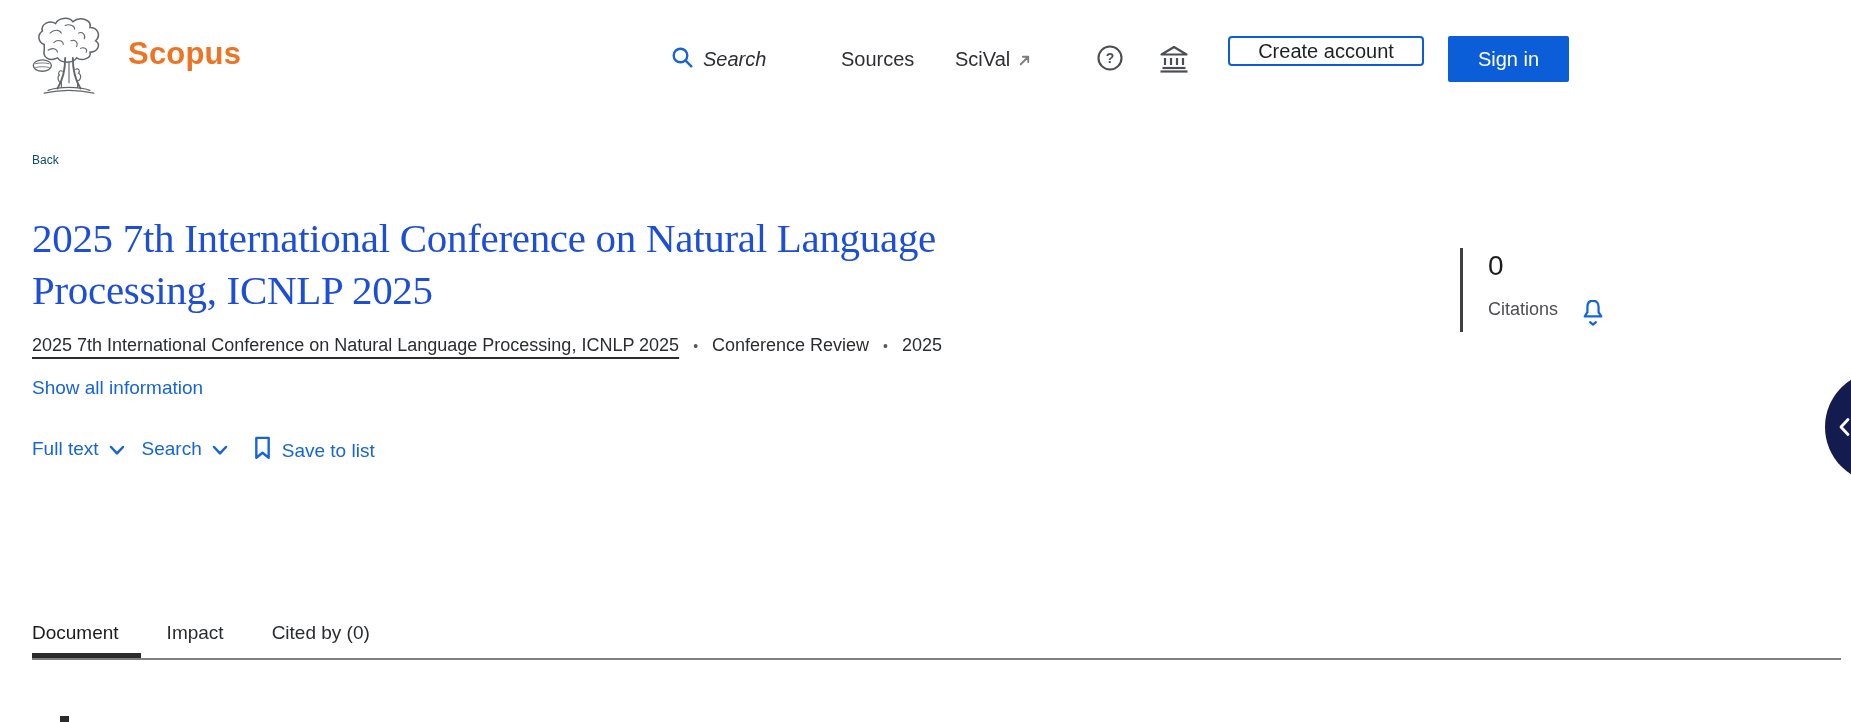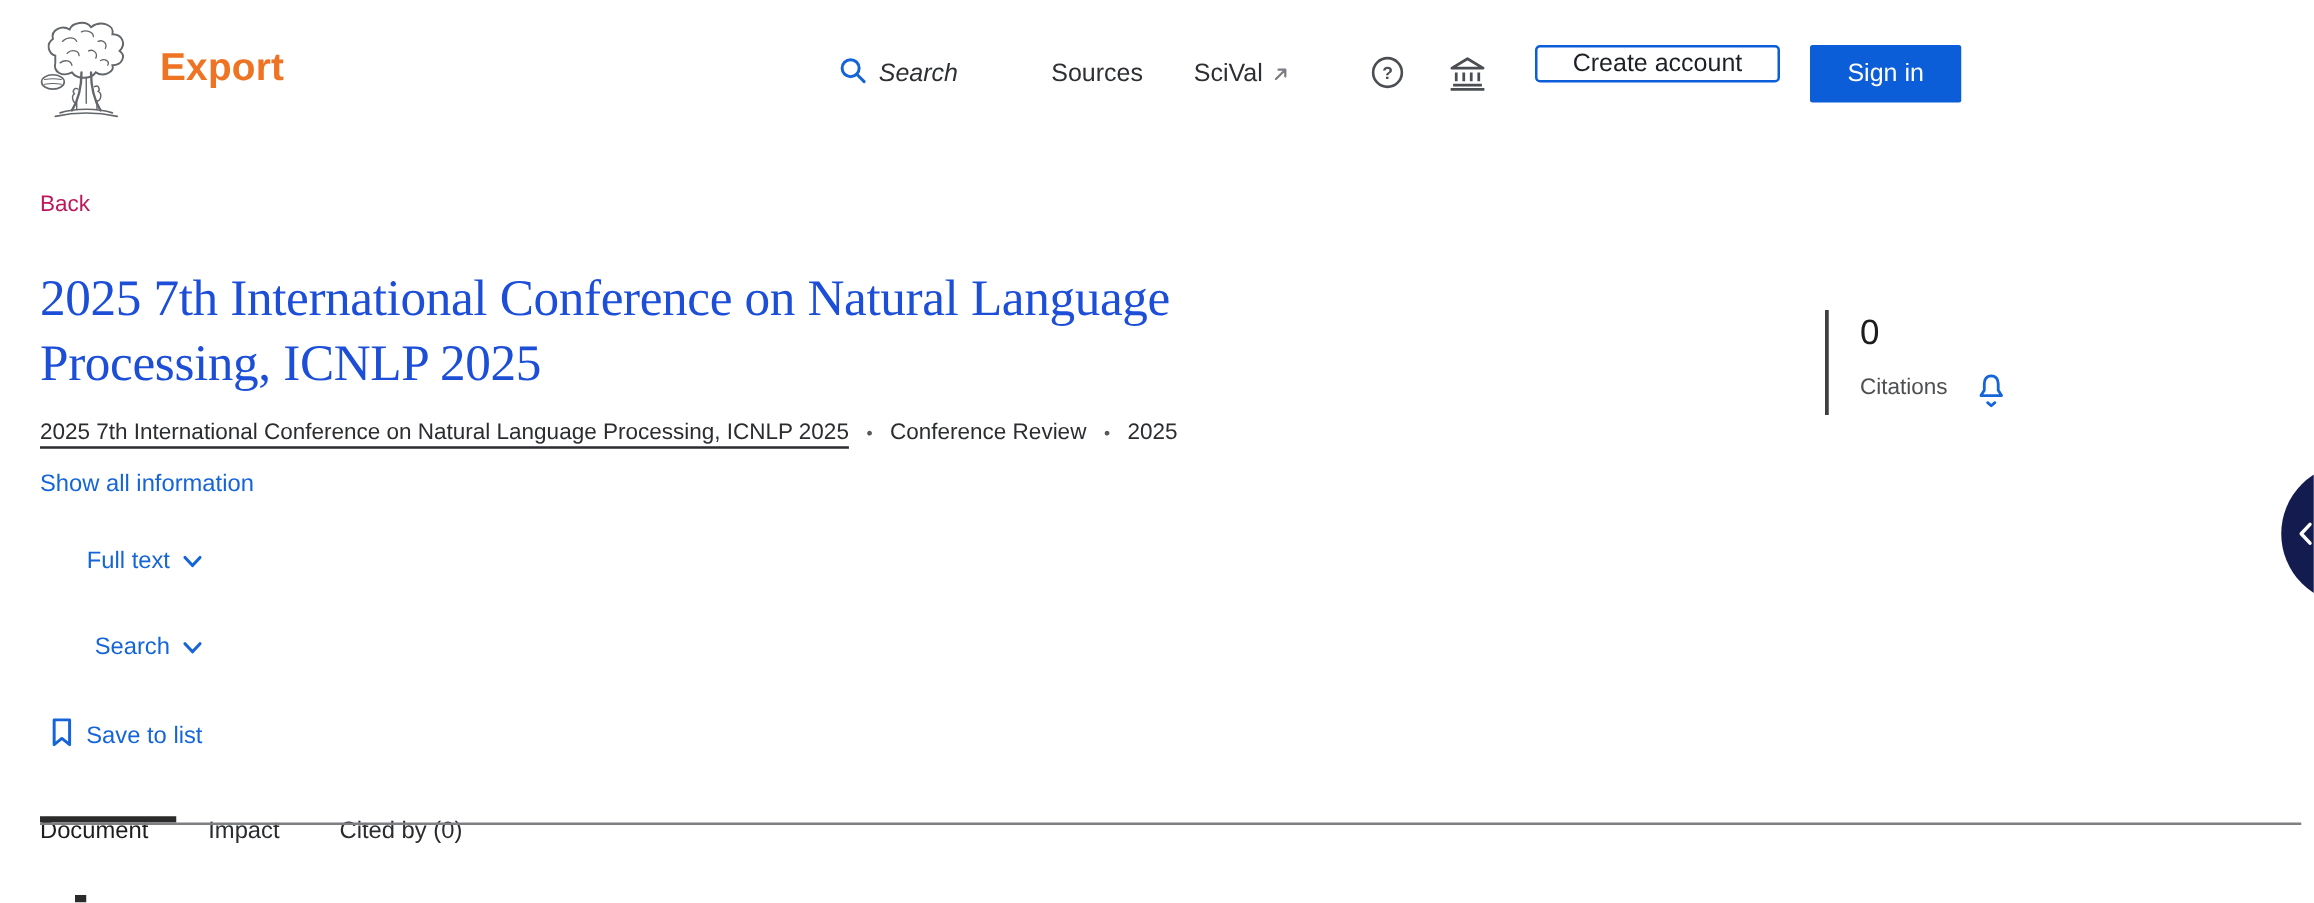--- a/index.html
+++ b/index.html
@@ -23,21 +23,21 @@
   .btn-create { position: absolute; left: 1228px; top: 36px; width: 196px; height: 30px;
     background: #fff; border: 2px solid #0b5ed7; border-radius: 4px; font-size: 20px;
     color: #1d2126; display: flex; align-items: center; justify-content: center;
     font-family: "Liberation Sans", sans-serif; cursor: pointer; }
   .btn-signin { position: absolute; left: 1448px; top: 36px; width: 121px; height: 46px;
     background: #0b5ed7; border: none; border-radius: 2px; font-size: 20px; color: #ffffff;
     display: flex; align-items: center; justify-content: center;
     font-family: "Liberation Sans", sans-serif; cursor: pointer; }
 
   
-  .back-link { position: absolute; left: 32px; top: 153px; font-size: 18px; color: #be185d;
+  .back-link { position: absolute; left: 32px; top: 153px; font-size: 12px; color: #0c4a6e;
     cursor: pointer; }
   .doc-title { position: absolute; left: 32px; top: 212px; width: 1150px;
     font-family: "Liberation Serif", "DejaVu Serif", serif; font-weight: 400;
     font-size: 41px; line-height: 52px; color: #1d4ed8; letter-spacing: -0.3px; }
 
   .cit-divider { position: absolute; left: 1460px; top: 248px; width: 3px; height: 84px;
     background: #3f3f3f; }
   .cit-count { position: absolute; left: 1488px; top: 250px; font-size: 28px; color: #1d1d1d; }
   .cit-label { position: absolute; left: 1488px; top: 299px; font-size: 18px; color: #4d4f52; }
   .cit-bell { position: absolute; left: 1580px; top: 298px; cursor: pointer; }
@@ -45,28 +45,28 @@
   .source-row { position: absolute; left: 32px; top: 335px; display: flex; align-items: center;
     font-size: 18px; color: #2b2d30; }
   .source-link { color: #2b2d30; text-decoration: underline; text-underline-offset: 6px;
     text-decoration-thickness: 1.5px; cursor: pointer; }
   .dot-sep { margin: 0 14px; font-size: 14px; color: #55585c; }
 
   .show-all { position: absolute; left: 32px; top: 377px; font-size: 19px; color: #1565d8;
     cursor: pointer; }
 
   
-  .toolbar { position: absolute; left: 32px; top: 436px; display: flex; align-items: flex-end;
-    gap: 44px; flex-direction: column; }
+  .toolbar { position: absolute; left: 32px; top: 436px; display: flex; align-items: flex-start;
+    gap: 17px; }
   .tb-item { display: flex; align-items: center; gap: 10px; font-size: 19px; color: #1565d8;
     cursor: pointer; }
 
   
   .tabs { position: absolute; left: 32px; top: 622px; display: flex; gap: 48px;
-    font-size: 19px; color: #2a2c2f; margin-top: 32px; }
+    font-size: 19px; color: #2a2c2f; }
   .tab { cursor: pointer; padding-bottom: 14px; }
   .tab.active { color: #1d1d1d; }
   .tab-active-bar { position: absolute; left: 32px; top: 653px; width: 109px; height: 5px;
     background: #2b2b2b; }
   .tab-rule { position: absolute; left: 32px; top: 658px; width: 1809px; height: 2px;
     background: #7d7f82; }
 
   
   .side-toggle { position: absolute; left: 1825px; top: 371px; width: 112px; height: 112px;
     border-radius: 50%; background: #131b4f; cursor: pointer; }
@@ -91,21 +91,21 @@
           <path d="M36 44 C36 56 34 66 28 76 M44 44 C44 56 46 66 52 76" stroke-width="2"></path>
           <path d="M40 48 L40 70" stroke-width="1.2"></path>
           <path d="M47 56 C50 54 52 58 50 60 C54 62 52 68 49 68 L49 75 M33 58 C30 56 28 60 30 62 C27 64 29 70 32 70 L32 75" stroke-width="1.2"></path>
           <path d="M18 78 C30 74 50 74 62 78 M14 81 C32 77 48 77 66 81" stroke-width="1.4"></path>
           <ellipse cx="12" cy="52" rx="9.5" ry="6" stroke-width="1.4"></ellipse>
           <path d="M5 50 C10 49 14 49 19 50 M5 54 C10 53 14 53 19 54" stroke-width="0.9"></path>
         </g>
       </svg>
     </div>
 
-    <div class="brand">Export</div>
+    <div class="brand">Scopus</div>
 
     <div class="nav-item nav-search">
       <span>
         <svg width="24" height="24" viewBox="0 0 24 24">
           <circle cx="10.5" cy="10.5" r="6.8" fill="none" stroke="#1565d8" stroke-width="2.4"></circle>
           <line x1="15.6" y1="15.6" x2="21.3" y2="21.3" stroke="#1565d8" stroke-width="2.4" stroke-linecap="round"></line>
         </svg>
       </span>
       <span>Search</span>
     </div>

